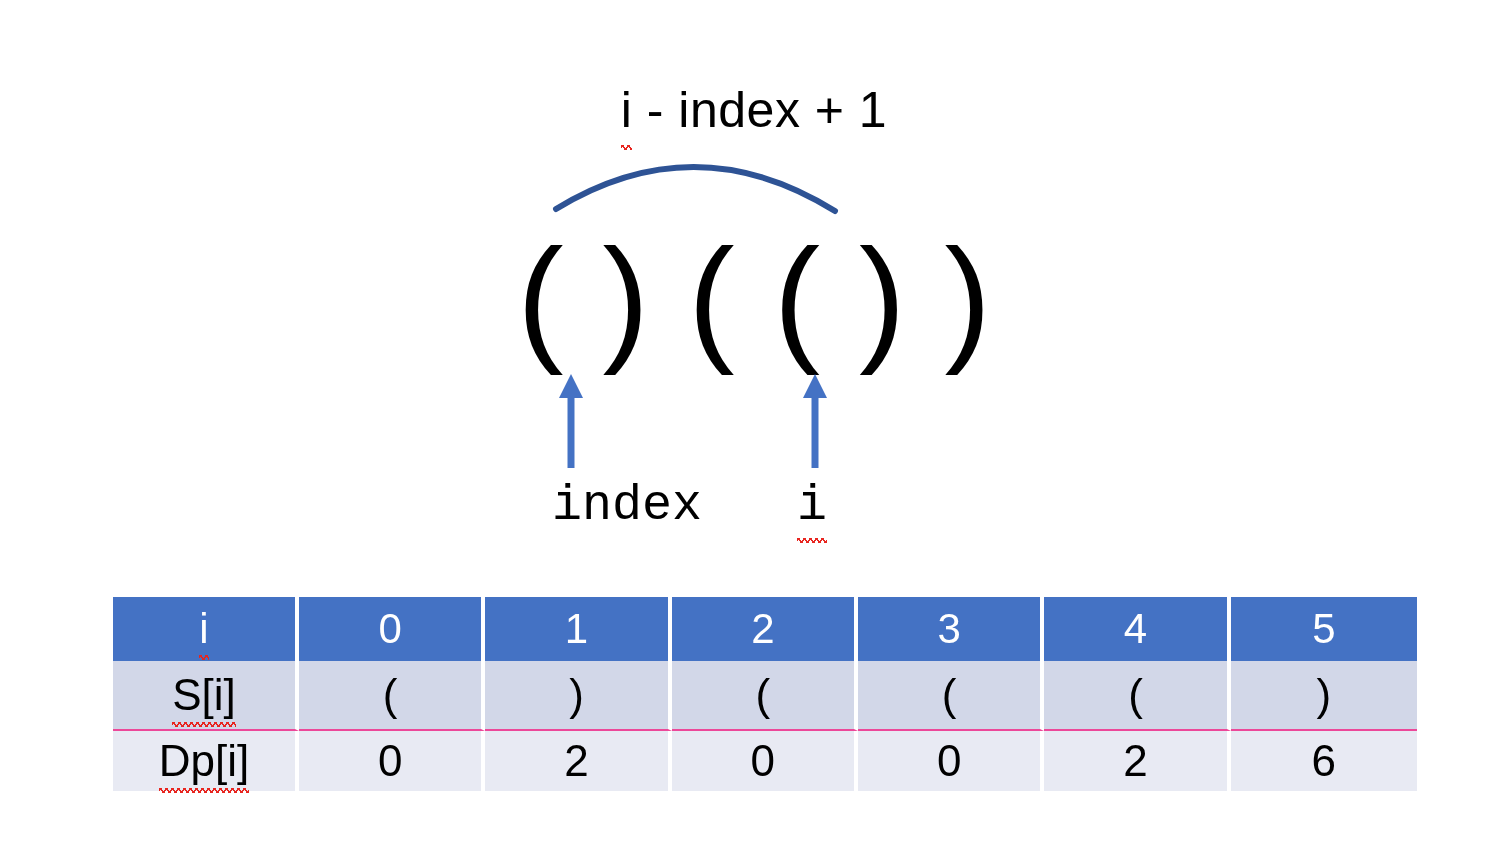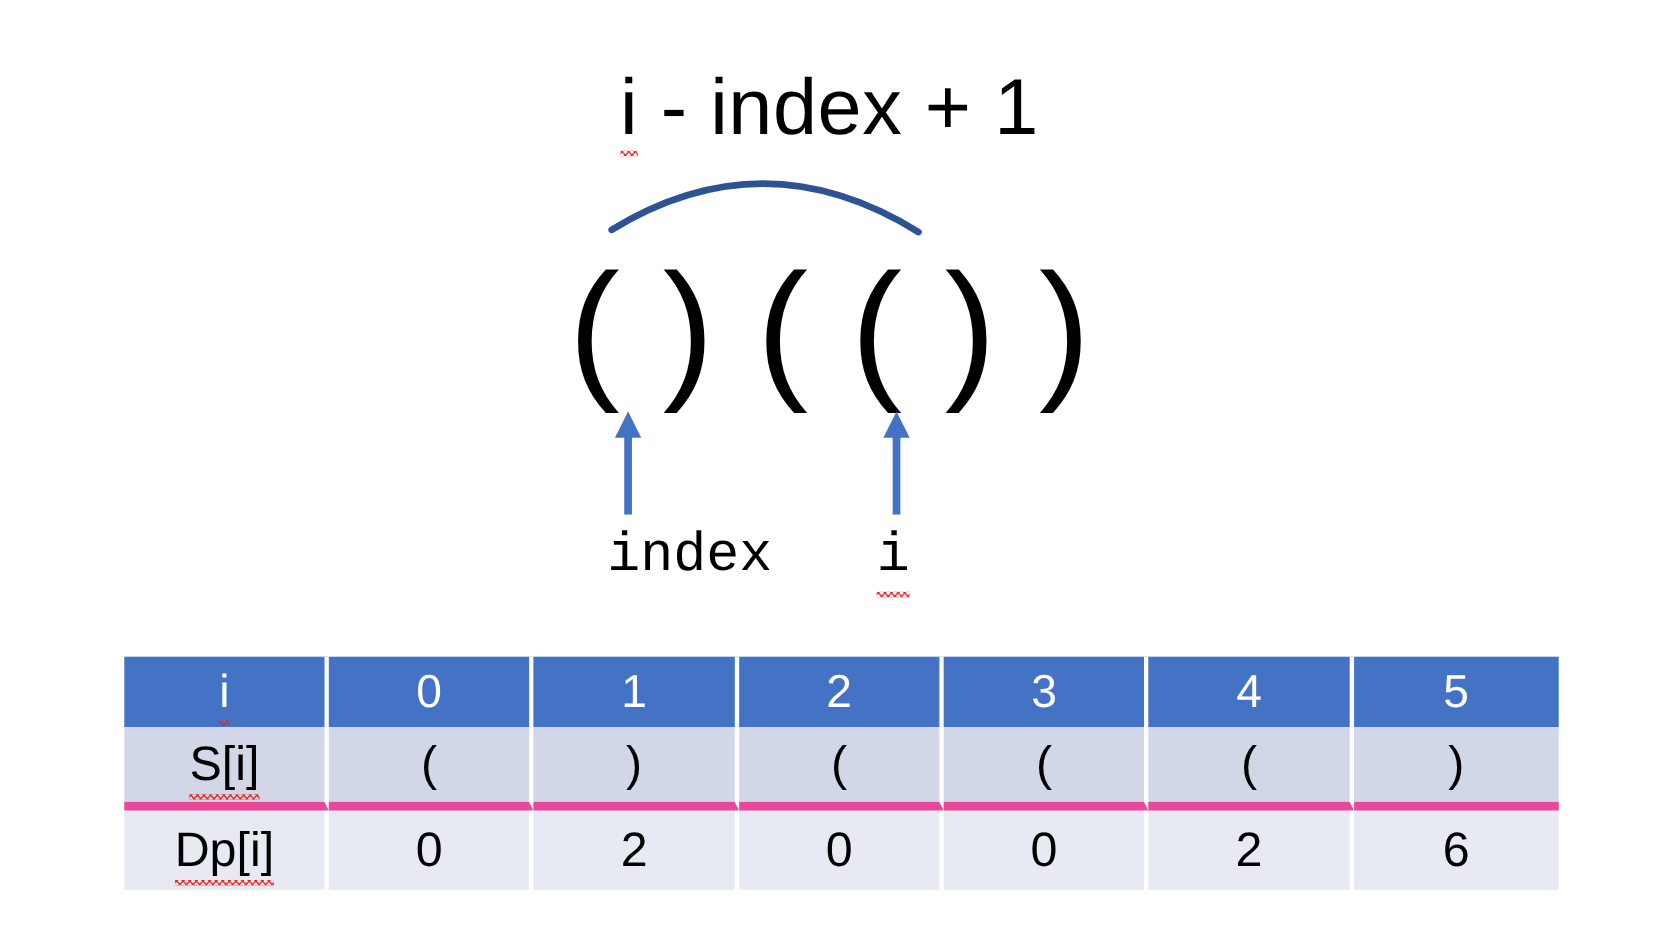--- a/index.html
+++ b/index.html
@@ -38,24 +38,24 @@
   .squiggle.sq-white::after {
     background-image:
       linear-gradient(45deg, transparent 45%, #e8251f 45%, #e8251f 55%, transparent 55%),
       linear-gradient(-45deg, transparent 45%, #e8251f 45%, #e8251f 55%, transparent 55%);
   }
 
   
   #formula-label {
     position: absolute;
     left: 0;
-    top: 66px;
+    top: 78px;
     width: 1508px;
     text-align: center;
-    font-size: 72px;
+    font-size: 50px;
     line-height: 64px;
     letter-spacing: 0.5px;
     white-space: pre;
   }
 
   
   #span-arc {
     position: absolute;
     left: 530px;
     top: 130px;
@@ -105,42 +105,42 @@
     border-collapse: separate;
     border-spacing: 0;
     table-layout: fixed;
   }
   #dp-table td, #dp-table th {
     padding: 0;
     margin: 0;
     text-align: center;
     vertical-align: middle;
     border-right: 4px solid #ffffff;
-    border-bottom: 8px solid #ec4899;
+    border-bottom: 2px solid #ec4899;
     font-weight: 400;
   }
   #dp-table tr > *:last-child { border-right: none; }
   #dp-table tr:last-child > * { border-bottom: none; }
 
   .hdr-cell {
     background: #4472C4;
     color: #ffffff;
     font-weight: bold;
     font-size: 42px;
     height: 64px;
   }
   .row-s td {
     background: #D2D7E8;
     font-size: 44px;
     height: 68px;
   }
   .row-dp td {
     background: #E8EAF3;
     font-size: 44px;
-    height: 72px;
+    height: 60px;
   }
   .col-label { width: 182px; }
 </style>
 </head>
 <body>
 
 <div id="formula-label"><span class="squiggle">i</span><span> - index + 1</span></div>
 
 <svg id="span-arc" viewBox="0 0 330 95" aria-hidden="true">
   <path d="M 26 79 Q 165 -6 305 81" fill="none" stroke="#2E5395" stroke-width="6" stroke-linecap="round"></path>

